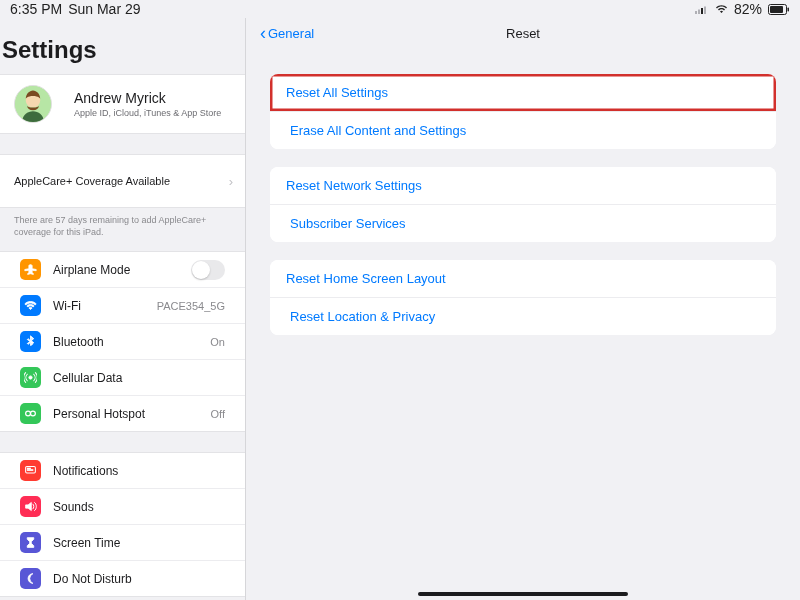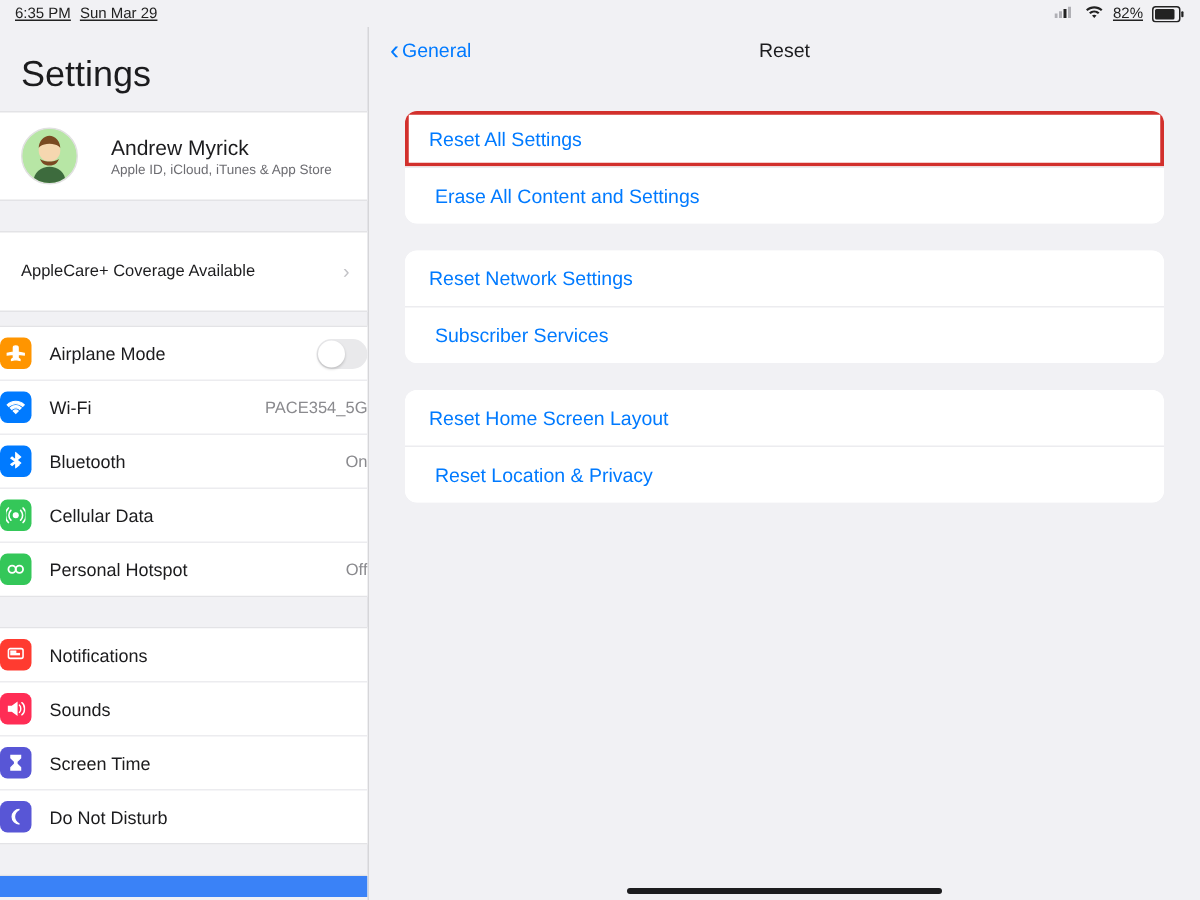--- a/index.html
+++ b/index.html
@@ -1,45 +1,45 @@
 <!DOCTYPE html>
 <html><head>
 <meta charset="utf-8">
 <style>
   * { margin: 0; padding: 0; box-sizing: border-box; font-family: -apple-system, "Helvetica Neue", Arial, sans-serif; -webkit-font-smoothing: antialiased; }
   body { width: 800px; height: 600px; background: #f1f1f4; overflow: hidden; color: #1c1c1e; }
 
   
-  .status-bar { height: 18px; display: flex; align-items: center; font-size: 10px; padding: 0 10px; color: #222; text-decoration: underline; }
+  .status-bar { height: 18px; display: flex; align-items: center; font-size: 14px; padding: 0 10px; color: #222; }
   .status-bar .left, .status-bar .right { display: flex; align-items: center; gap: 6px; }
   .status-bar .right { margin-left: auto; }
   .battery { display: inline-flex; align-items: center; }
 
   
   .split { display: flex; height: 582px; }
   .sidebar { width: 246px; border-right: 1px solid #d6d6d9; background: #f1f1f4; overflow: hidden; position: relative; }
   .detail  { flex: 1; background: #f1f1f4; position: relative; }
 
   
-  .sidebar-title { font-size: 24px; font-weight: 400; padding: 18px 14px 10px; }
+  .sidebar-title { font-size: 24px; font-weight: 700; padding: 18px 2px 10px; }
   .card { background: #fff; border-top: 1px solid #e3e3e6; border-bottom: 1px solid #e3e3e6; }
   .profile-row { display: flex; align-items: center; padding: 10px 14px; gap: 22px; position: relative; }
   .avatar { width: 38px; height: 38px; border-radius: 50%; background: #b7e6a5; display:flex; align-items:center; justify-content:center; font-size:22px; overflow:hidden; border:1px solid #e0e0e0;}
   .profile-text .name { font-size: 14px; font-weight: 500; }
   .profile-text .sub  { font-size: 9px; color: #6d6d72; margin-top: 2px; }
 
   .section-gap { height: 20px; }
   .section-gap.sm { height: 9px; }
 
   .applecare-row { padding: 20px 14px; font-size: 11px; position: relative; }
   .applecare-row .chev { position:absolute; right:12px; top:50%; transform:translateY(-50%); color:#c2c2c6; font-size:13px;}
   .hint { padding: 7px 14px 4px; font-size: 9px; color: #8a8a8e; line-height: 1.3; }
 
   
-  .row { display:flex; align-items:center; padding: 7px 0; background:#fff; font-size: 12px; position:relative; }
+  .row { display:flex; align-items:center; padding: 7px 20px; background:#fff; font-size: 12px; position:relative; }
   .row + .row { border-top: 1px solid #ececef; }
   .row .value { margin-left:auto; font-size:11px; color:#8a8a8e; }
   .row .icon { width: 21px; height: 21px; border-radius: 5px; margin-right: 12px; display:flex; align-items:center; justify-content:center; color:#fff; font-size:12px; }
   .row.selected { background:#3a82f7; color:#fff; }
 
   
   .toggle { width: 34px; height: 20px; border-radius: 10px; background:#e9e9eb; position:relative; margin-left:auto; }
   .toggle::after { content:""; position:absolute; width:18px; height:18px; border-radius:50%; background:#fff; left:1px; top:1px; box-shadow:0 1px 2px rgba(0,0,0,.2); }
 
   
@@ -128,20 +128,21 @@
     </div>
 
     <div class="section-gap"></div>
 
     <div class="card">
       <div class="applecare-row">
         <span>AppleCare+ Coverage Available</span>
         <span class="chev">›</span>
       </div>
     </div>
+    <div class="hint">There are 57 days remaining to add AppleCare+ coverage for this iPad.</div>
 
     <div class="section-gap sm"></div>
 
     <div class="card" style="border-top:1px solid #e3e3e6;">
       <div class="row">
         <div class="icon ic-orange">
             <svg viewBox="0 0 16 16">
               <path d="M15 8l-5-1V3.5c0-1-1-1.5-2-1.5s-2 .5-2 1.5V7L1 8v1.5l5-.5v3l-1.5 1V14L8 13.2 11.5 14v-1L10 12V9l5 .5V8z"></path>
             </svg>
           </div>

